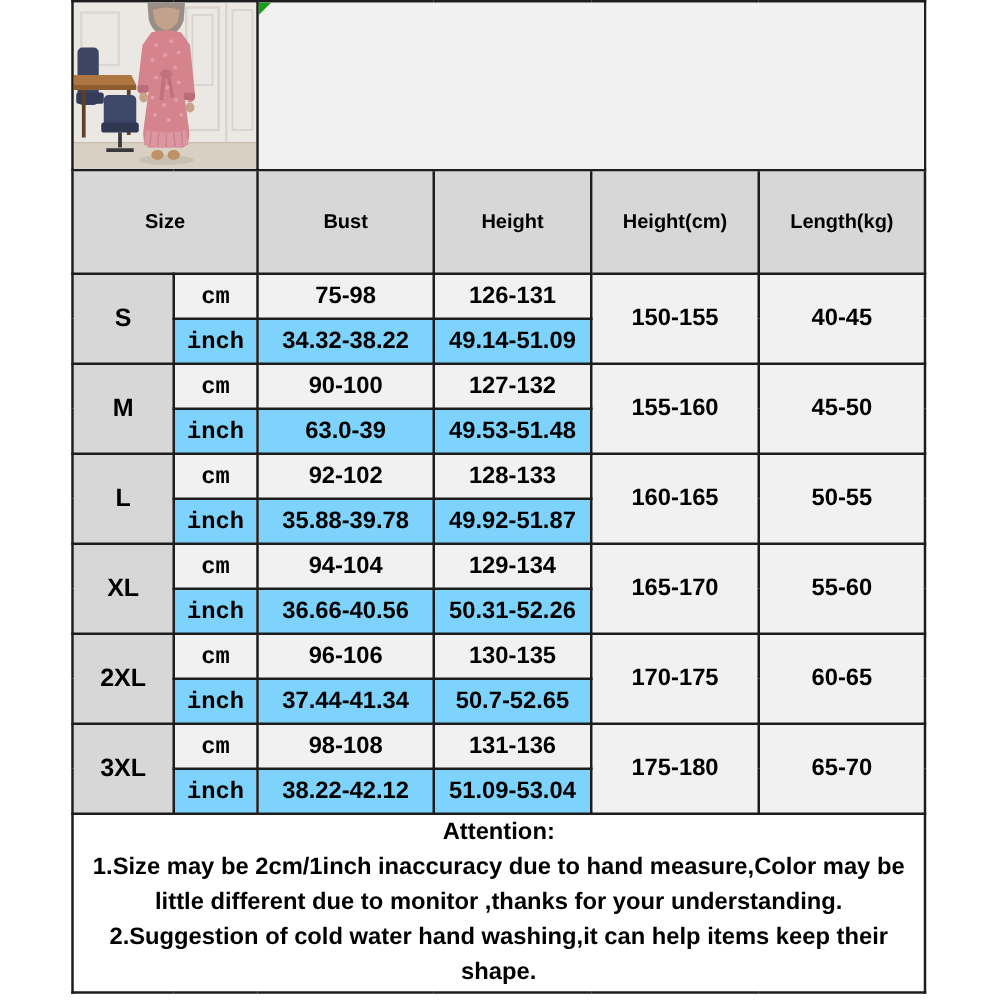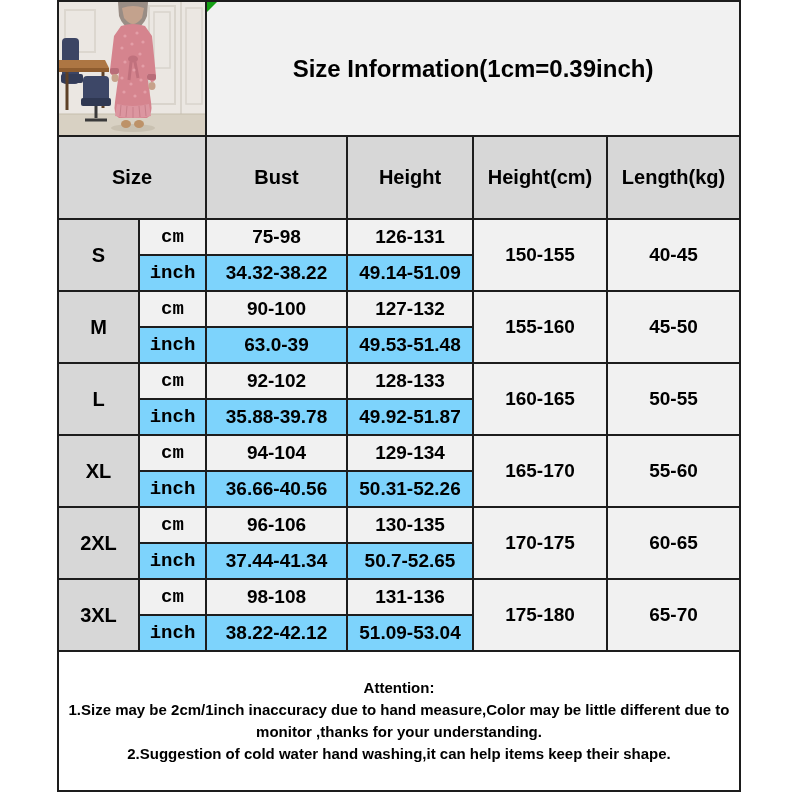--- a/index.html
+++ b/index.html
@@ -17,30 +17,30 @@
     font-weight:700;color:#000;overflow:hidden;
   }
   .photo-cell{height:133px;background:#ffffff;padding:2px 3px;}
   .photo-cell svg{display:block;width:100%;height:100%;}
   .title-cell{background:var(--light-bg,#f1f1f1);font-size:24px;position:relative;}
   .corner-flag{
     position:absolute;top:0;left:0;width:0;height:0;
     border-top:10px solid var(--marker-green,#14a014);
     border-right:10px solid transparent;
   }
-  .size-table th{height:81px;background:var(--header-bg,#d7d7d7);font-size:20px;margin-top:28px;}
+  .size-table th{height:81px;background:var(--header-bg,#d7d7d7);font-size:16px;margin-top:28px;}
   .r36{height:36px;}
   .c-size{background:var(--header-bg,#d7d7d7);font-size:20px;}
   .c-unit{font-size:19px;font-family:Liberation Mono, monospace;}
   .val{font-size:19px;}
   .bg-l{background:var(--light-bg,#f1f1f1);}
   .bg-w{background:#7dd3fc;}
   .attention-cell{
     height:138px;background:#ffffff;text-align:left;vertical-align:top;
-    font-weight:400;font-size:15px;line-height:1.48;padding:1px 6px 0 5px;
+    font-weight:400;font-size:19px;line-height:1.48;padding:1px 6px 0 5px;
   }
 </style>
 </head>
 <body>
 
 <div class="canvas">
   <table class="size-table">
     <colgroup>
       <col style="width:81px">
         <col style="width:67px">
@@ -119,21 +119,20 @@
             <line x1="62" y1="103" x2="61" y2="114"></line>
                 <line x1="68" y1="104" x2="67" y2="115"></line>
             <line x1="74" y1="105" x2="74" y2="116"></line>
                 <line x1="80" y1="104" x2="81" y2="115"></line>
             <line x1="86" y1="103" x2="87" y2="114"></line>
           </g>
         </svg>
       </td>
       <td class="title-cell" colspan="4">
         <span class="corner-flag"></span>
-        <span>Size Information(1cm=0.39inch)</span>
       </td>
     </tr>
 
     <tr>
       <th colspan="2">Size</th>
       <th>Bust</th>
       <th>Height</th>
       <th>Height(cm)</th>
       <th>Length(kg)</th>
     </tr>

